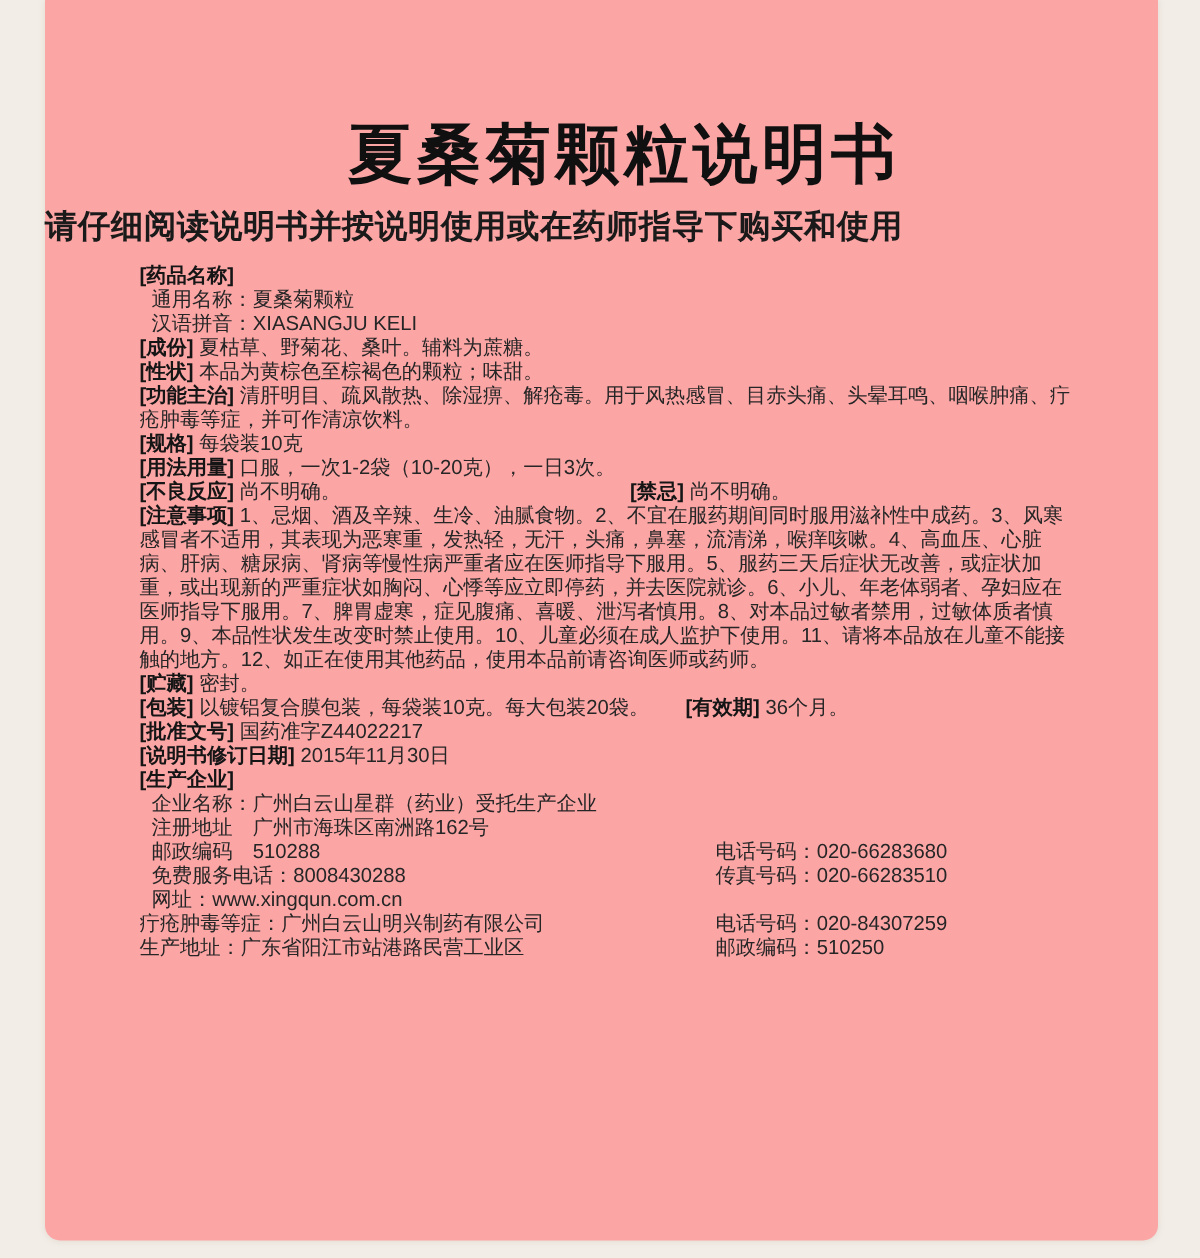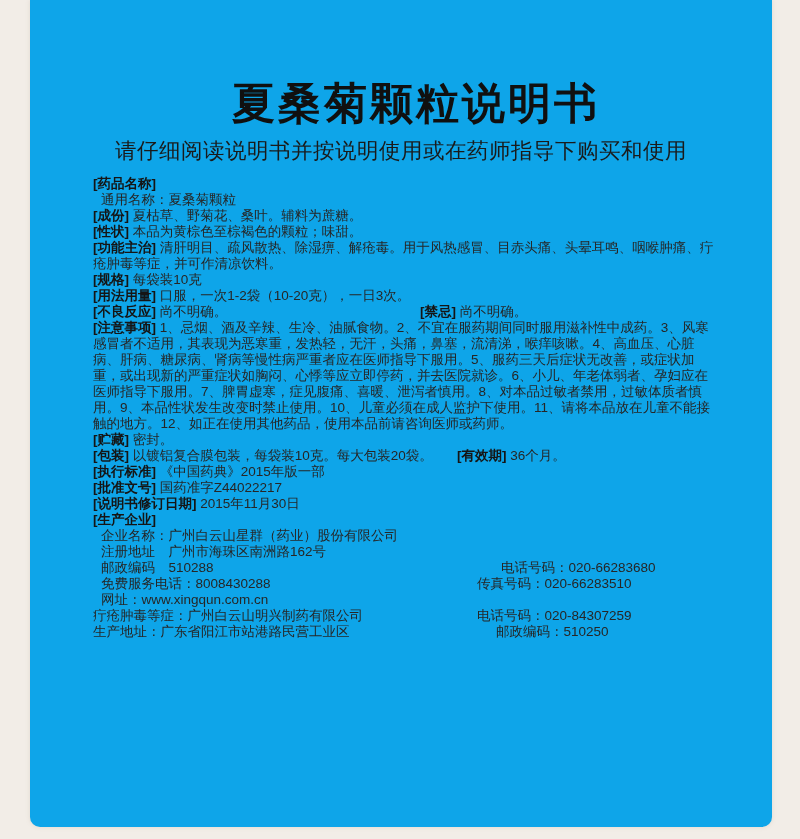--- a/index.html
+++ b/index.html
@@ -13,40 +13,40 @@
     font-family: "Liberation Sans", "DejaVu Sans", sans-serif;
     position: relative;
     overflow: hidden;
   }
   .sheet {
     position: absolute;
     left: 30px;
     top: 0;
     width: 742px;
     height: 827px;
-    background: #0ea5e9;
+    background: #fca5a5;
     border-radius: 0 0 10px 10px;
     box-shadow: 0 0 4px rgba(180,160,140,0.25);
   }
   .doc-title {
     margin-top: 80px;
     text-align: center;
     font-size: 43px;
     font-weight: 700;
     letter-spacing: 3px;
     color: #101010;
     padding-left: 30px;
     line-height: 46px;
     white-space: nowrap;
   }
   .doc-subtitle {
     margin-top: 13px;
-    text-align: center;
+    text-align: left;
     font-size: 21.5px;
-    font-weight: 400;
+    font-weight: 700;
     letter-spacing: 0.5px;
     color: #1a1a1a;
     line-height: 24px;
     white-space: nowrap;
   }
   .doc-body {
     margin: 13px 58px 0 63px;
     font-size: 13.5px;
     line-height: 16px;
     color: #262626;
@@ -74,34 +74,34 @@
 </style>
 </head>
 <body>
 
 <div class="sheet">
   <div class="doc-title">夏桑菊颗粒说明书</div>
   <div class="doc-subtitle">请仔细阅读说明书并按说明使用或在药师指导下购买和使用</div>
   <div class="doc-body" id="doc-body">
       <div class="line"><span class="lbl">[药品名称]</span> </div>
       <div class="line indent"><span>通用名称：夏桑菊颗粒</span></div>
+      <div class="line indent"><span>汉语拼音：XIASANGJU KELI</span></div>
       <div class="line"><span class="lbl">[成份]</span> <span>夏枯草、野菊花、桑叶。辅料为蔗糖。</span></div>
       <div class="line"><span class="lbl">[性状]</span> <span>本品为黄棕色至棕褐色的颗粒；味甜。</span></div>
       <div class="line"><span class="lbl">[功能主治]</span> <span>清肝明目、疏风散热、除湿痹、解疮毒。用于风热感冒、目赤头痛、头晕耳鸣、咽喉肿痛、疔疮肿毒等症，并可作清凉饮料。</span></div>
       <div class="line"><span class="lbl">[规格]</span> <span>每袋装10克</span></div>
       <div class="line"><span class="lbl">[用法用量]</span> <span>口服，一次1-2袋（10-20克），一日3次。</span></div>
       <div class="line"><span class="lbl">[不良反应]</span> <span>尚不明确。</span><span class="right-col" style="left: 327px; text-align: center;"><span class="lbl">[禁忌]</span> <span>尚不明确。</span></span></div>
       <div class="line"><span class="lbl">[注意事项]</span> <span>1、忌烟、酒及辛辣、生冷、油腻食物。2、不宜在服药期间同时服用滋补性中成药。3、风寒感冒者不适用，其表现为恶寒重，发热轻，无汗，头痛，鼻塞，流清涕，喉痒咳嗽。4、高血压、心脏病、肝病、糖尿病、肾病等慢性病严重者应在医师指导下服用。5、服药三天后症状无改善，或症状加重，或出现新的严重症状如胸闷、心悸等应立即停药，并去医院就诊。6、小儿、年老体弱者、孕妇应在医师指导下服用。7、脾胃虚寒，症见腹痛、喜暖、泄泻者慎用。8、对本品过敏者禁用，过敏体质者慎用。9、本品性状发生改变时禁止使用。10、儿童必须在成人监护下使用。11、请将本品放在儿童不能接触的地方。12、如正在使用其他药品，使用本品前请咨询医师或药师。</span></div>
       <div class="line"><span class="lbl">[贮藏]</span> <span>密封。</span></div>
       <div class="line"><span class="lbl">[包装]</span> <span>以镀铝复合膜包装，每袋装10克。每大包装20袋。</span><span class="right-col" style="left: 364px;"><span class="lbl">[有效期]</span> <span>36个月。</span></span></div>
-      <div class="line"><span class="lbl">[执行标准]</span> <span>《中国药典》2015年版一部</span></div>
       <div class="line"><span class="lbl">[批准文号]</span> <span>国药准字Z44022217</span></div>
       <div class="line"><span class="lbl">[说明书修订日期]</span> <span>2015年11月30日</span></div>
       <div class="line"><span class="lbl">[生产企业]</span> </div>
-      <div class="line indent"><span>企业名称：广州白云山星群（药业）股份有限公司</span></div>
+      <div class="line indent"><span>企业名称：广州白云山星群（药业）受托生产企业</span></div>
       <div class="line indent"><span>注册地址　广州市海珠区南洲路162号</span></div>
-      <div class="line indent"><span>邮政编码　510288</span><span class="right-col" style="left: 384px; margin-left: 24px;"><span>电话号码：020-66283680</span></span></div>
+      <div class="line indent"><span>邮政编码　510288</span><span class="right-col" style="left: 384px;"><span>电话号码：020-66283680</span></span></div>
       <div class="line indent"><span>免费服务电话：8008430288</span><span class="right-col" style="left: 384px;"><span>传真号码：020-66283510</span></span></div>
       <div class="line indent"><span>网址：www.xingqun.com.cn</span></div>
       <div class="line"><span>疔疮肿毒等症：广州白云山明兴制药有限公司</span><span class="right-col" style="left: 384px;"><span>电话号码：020-84307259</span></span></div>
-      <div class="line"><span>生产地址：广东省阳江市站港路民营工业区</span><span class="right-col" style="left: 403px;"><span>邮政编码：510250</span></span></div>
+      <div class="line"><span>生产地址：广东省阳江市站港路民营工业区</span><span class="right-col" style="left: 384px;"><span>邮政编码：510250</span></span></div>
     </div>
 </div>
 
 </body></html>

